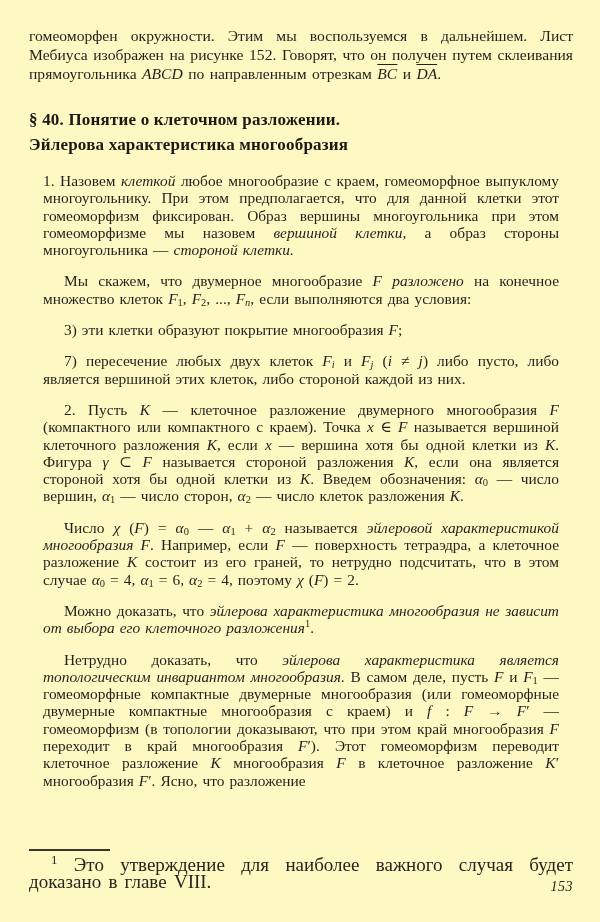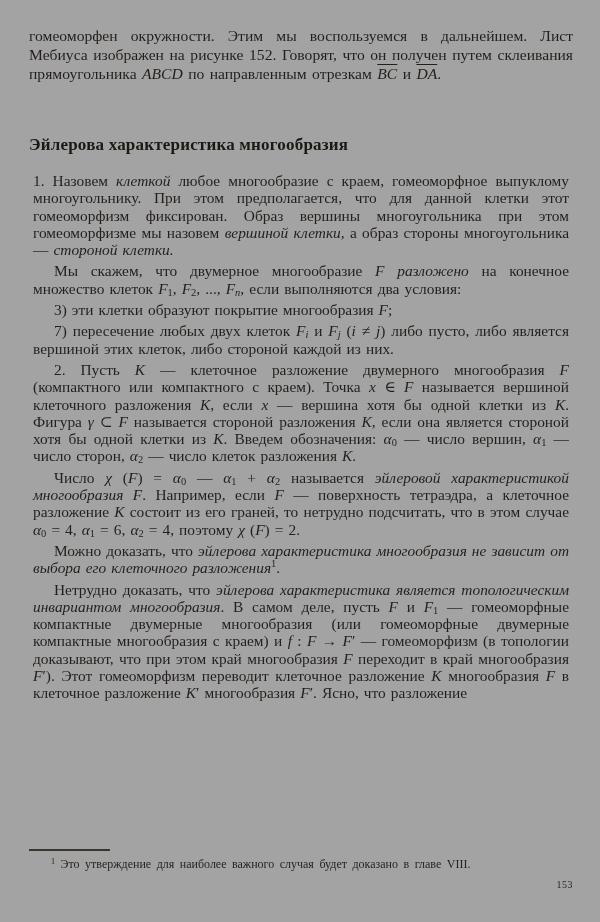--- a/index.html
+++ b/index.html
@@ -4,21 +4,21 @@
 <style>
   html,body{margin:0;padding:0;}
   body{
     width:600px;height:922px;
     background:#e9e6e0;
     font-family:"Liberation Serif","DejaVu Serif",serif;
   }
   .page{
     position:relative;
     width:600px;height:922px;
-    background:#a3a3a3;
+    background:#fef9c3;
     color:#241f1b;
     box-sizing:border-box;
     overflow:hidden;
   }
   .content{
     position:absolute;
     left:29px; right:27px; top:26px;
   }
   
   .intro p{
@@ -34,64 +34,65 @@
   .sup{font-size:68%;vertical-align:0.55em;line-height:0;}
   h2.section-heading{
     margin:25px 0 15px 0;
     font-size:17px;
     line-height:24.5px;
     font-weight:bold;
     letter-spacing:0.2px;
     color:#1c1814;
   }
   .main p{
-    margin:4px;
+    margin:14px;
     font-size:15.4px;
     line-height:17.3px;
     text-align:justify;
     text-indent:21px;
     word-spacing:1.2px;
   }
   .main p.noindent{text-indent:0;}
   .footnote-rule{
     position:absolute;
     left:29px; top:849px;
     width:81px; height:2px;
     background:#3a342e;
   }
   .footnote{
     position:absolute;
     left:29px; right:27px; top:856px;
     margin:0;
-    font-size:12px;
+    font-size:19px;
     line-height:17px;
     text-align:justify;
     text-indent:22px;
     word-spacing:2.5px;
     color:#2a241f;
   }
   .page-number{
     position:absolute;
     right:27px; top:879px;
-    font-size:10px;
+    font-size:14px;
     letter-spacing:0.5px;
     color:#2a241f;
+    font-style:italic;
   }
 </style>
 </head>
 <body>
 
 <div class="page">
   <div class="content">
 
     <div class="intro">
       <p><span>гомеоморфен окружности. Этим мы воспользуемся в дальнейшем. Лист Мебиуса изображен на рисунке 152. Говорят, что он получен путем склеивания прямоугольника </span><span class="i">ABCD</span><span> по направленным отрезкам </span><span class="i ov">BC</span><span> и </span><span class="i ov">DA</span><span>.</span></p>
     </div>
 
-    <h2 class="section-heading"><br><span>Эйлерова характеристика многообразия</span></h2>
+    <h2 class="section-heading"><span>§ 40. Понятие о клеточном разложении.</span><br><span>Эйлерова характеристика многообразия</span></h2>
 
     <div class="main">
       <p class="noindent"><span>1. Назовем </span><span class="i">клеткой</span><span> любое многообразие с краем, гомеоморфное выпуклому многоугольнику. При этом предполагается, что для данной клетки этот гомеоморфизм фиксирован. Образ вершины многоугольника при этом гомеоморфизме мы назовем </span><span class="i">вершиной клетки,</span><span> а образ стороны многоугольника — </span><span class="i">стороной клетки.</span></p>
       <p><span>Мы скажем, что двумерное многообразие </span><span class="i">F</span><span> </span><span class="i">разложено</span><span> на конечное множество клеток </span><span class="i">F</span><span class="sub">1</span><span>, </span><span class="i">F</span><span class="sub">2</span><span>, ..., </span><span class="i">F</span><span class="sub i">n</span><span>, если выполняются два условия:</span></p>
       <p><span>3) эти клетки образуют покрытие многообразия </span><span class="i">F</span><span>;</span></p>
       <p><span>7) пересечение любых двух клеток </span><span class="i">F</span><span class="sub i">i</span><span> и </span><span class="i">F</span><span class="sub i">j</span><span> (</span><span class="i">i</span><span> ≠ </span><span class="i">j</span><span>) либо пусто, либо является вершиной этих клеток, либо стороной каждой из них.</span></p>
       <p><span>2. Пусть </span><span class="i">K</span><span> — клеточное разложение двумерного многообразия </span><span class="i">F</span><span> (компактного или компактного с краем). Точка </span><span class="i">x</span><span> ∈ </span><span class="i">F</span><span> называется вершиной клеточного разложения </span><span class="i">K</span><span>, если </span><span class="i">x</span><span> — вершина хотя бы одной клетки из </span><span class="i">K</span><span>. Фигура </span><span class="i">γ</span><span> ⊂ </span><span class="i">F</span><span> называется стороной разложения </span><span class="i">K</span><span>, если она является стороной хотя бы одной клетки из </span><span class="i">K</span><span>. Введем обозначения: </span><span class="i">α</span><span class="sub">0</span><span> — число вершин, </span><span class="i">α</span><span class="sub">1</span><span> — число сторон, </span><span class="i">α</span><span class="sub">2</span><span> — число клеток разложения </span><span class="i">K</span><span>.</span></p>
       <p><span>Число </span><span class="i">χ</span><span> (</span><span class="i">F</span><span>) = </span><span class="i">α</span><span class="sub">0</span><span> — </span><span class="i">α</span><span class="sub">1</span><span> + </span><span class="i">α</span><span class="sub">2</span><span> называется </span><span class="i">эйлеровой характеристикой многообразия F</span><span>. Например, если </span><span class="i">F</span><span> — поверхность тетраэдра, а клеточное разложение </span><span class="i">K</span><span> состоит из его граней, то нетрудно подсчитать, что в этом случае </span><span class="i">α</span><span class="sub">0</span><span> = 4, </span><span class="i">α</span><span class="sub">1</span><span> = 6, </span><span class="i">α</span><span class="sub">2</span><span> = 4, поэтому </span><span class="i">χ</span><span> (</span><span class="i">F</span><span>) = 2.</span></p>
       <p><span>Можно доказать, что </span><span class="i">эйлерова характеристика многообразия не зависит от выбора его клеточного разложения</span><span class="sup">1</span><span>.</span></p>
       <p><span>Нетрудно доказать, что </span><span class="i">эйлерова характеристика является топологическим инвариантом многообразия</span><span>. В самом деле, пусть </span><span class="i">F</span><span> и </span><span class="i">F</span><span class="sub">1</span><span> — гомеоморфные компактные двумерные многообразия (или гомеоморфные двумерные компактные многообразия с краем) и </span><span class="i">f</span><span> : </span><span class="i">F</span><span> → </span><span class="i">F</span><span>′</span><span> — гомеоморфизм (в топологии доказывают, что при этом край многообразия </span><span class="i">F</span><span> переходит в край многообразия </span><span class="i">F</span><span>′</span><span>). Этот гомеоморфизм переводит клеточное разложение </span><span class="i">K</span><span> многообразия </span><span class="i">F</span><span> в клеточное разложение </span><span class="i">K</span><span>′</span><span> многообразия </span><span class="i">F</span><span>′</span><span>. Ясно, что разложение</span></p>

